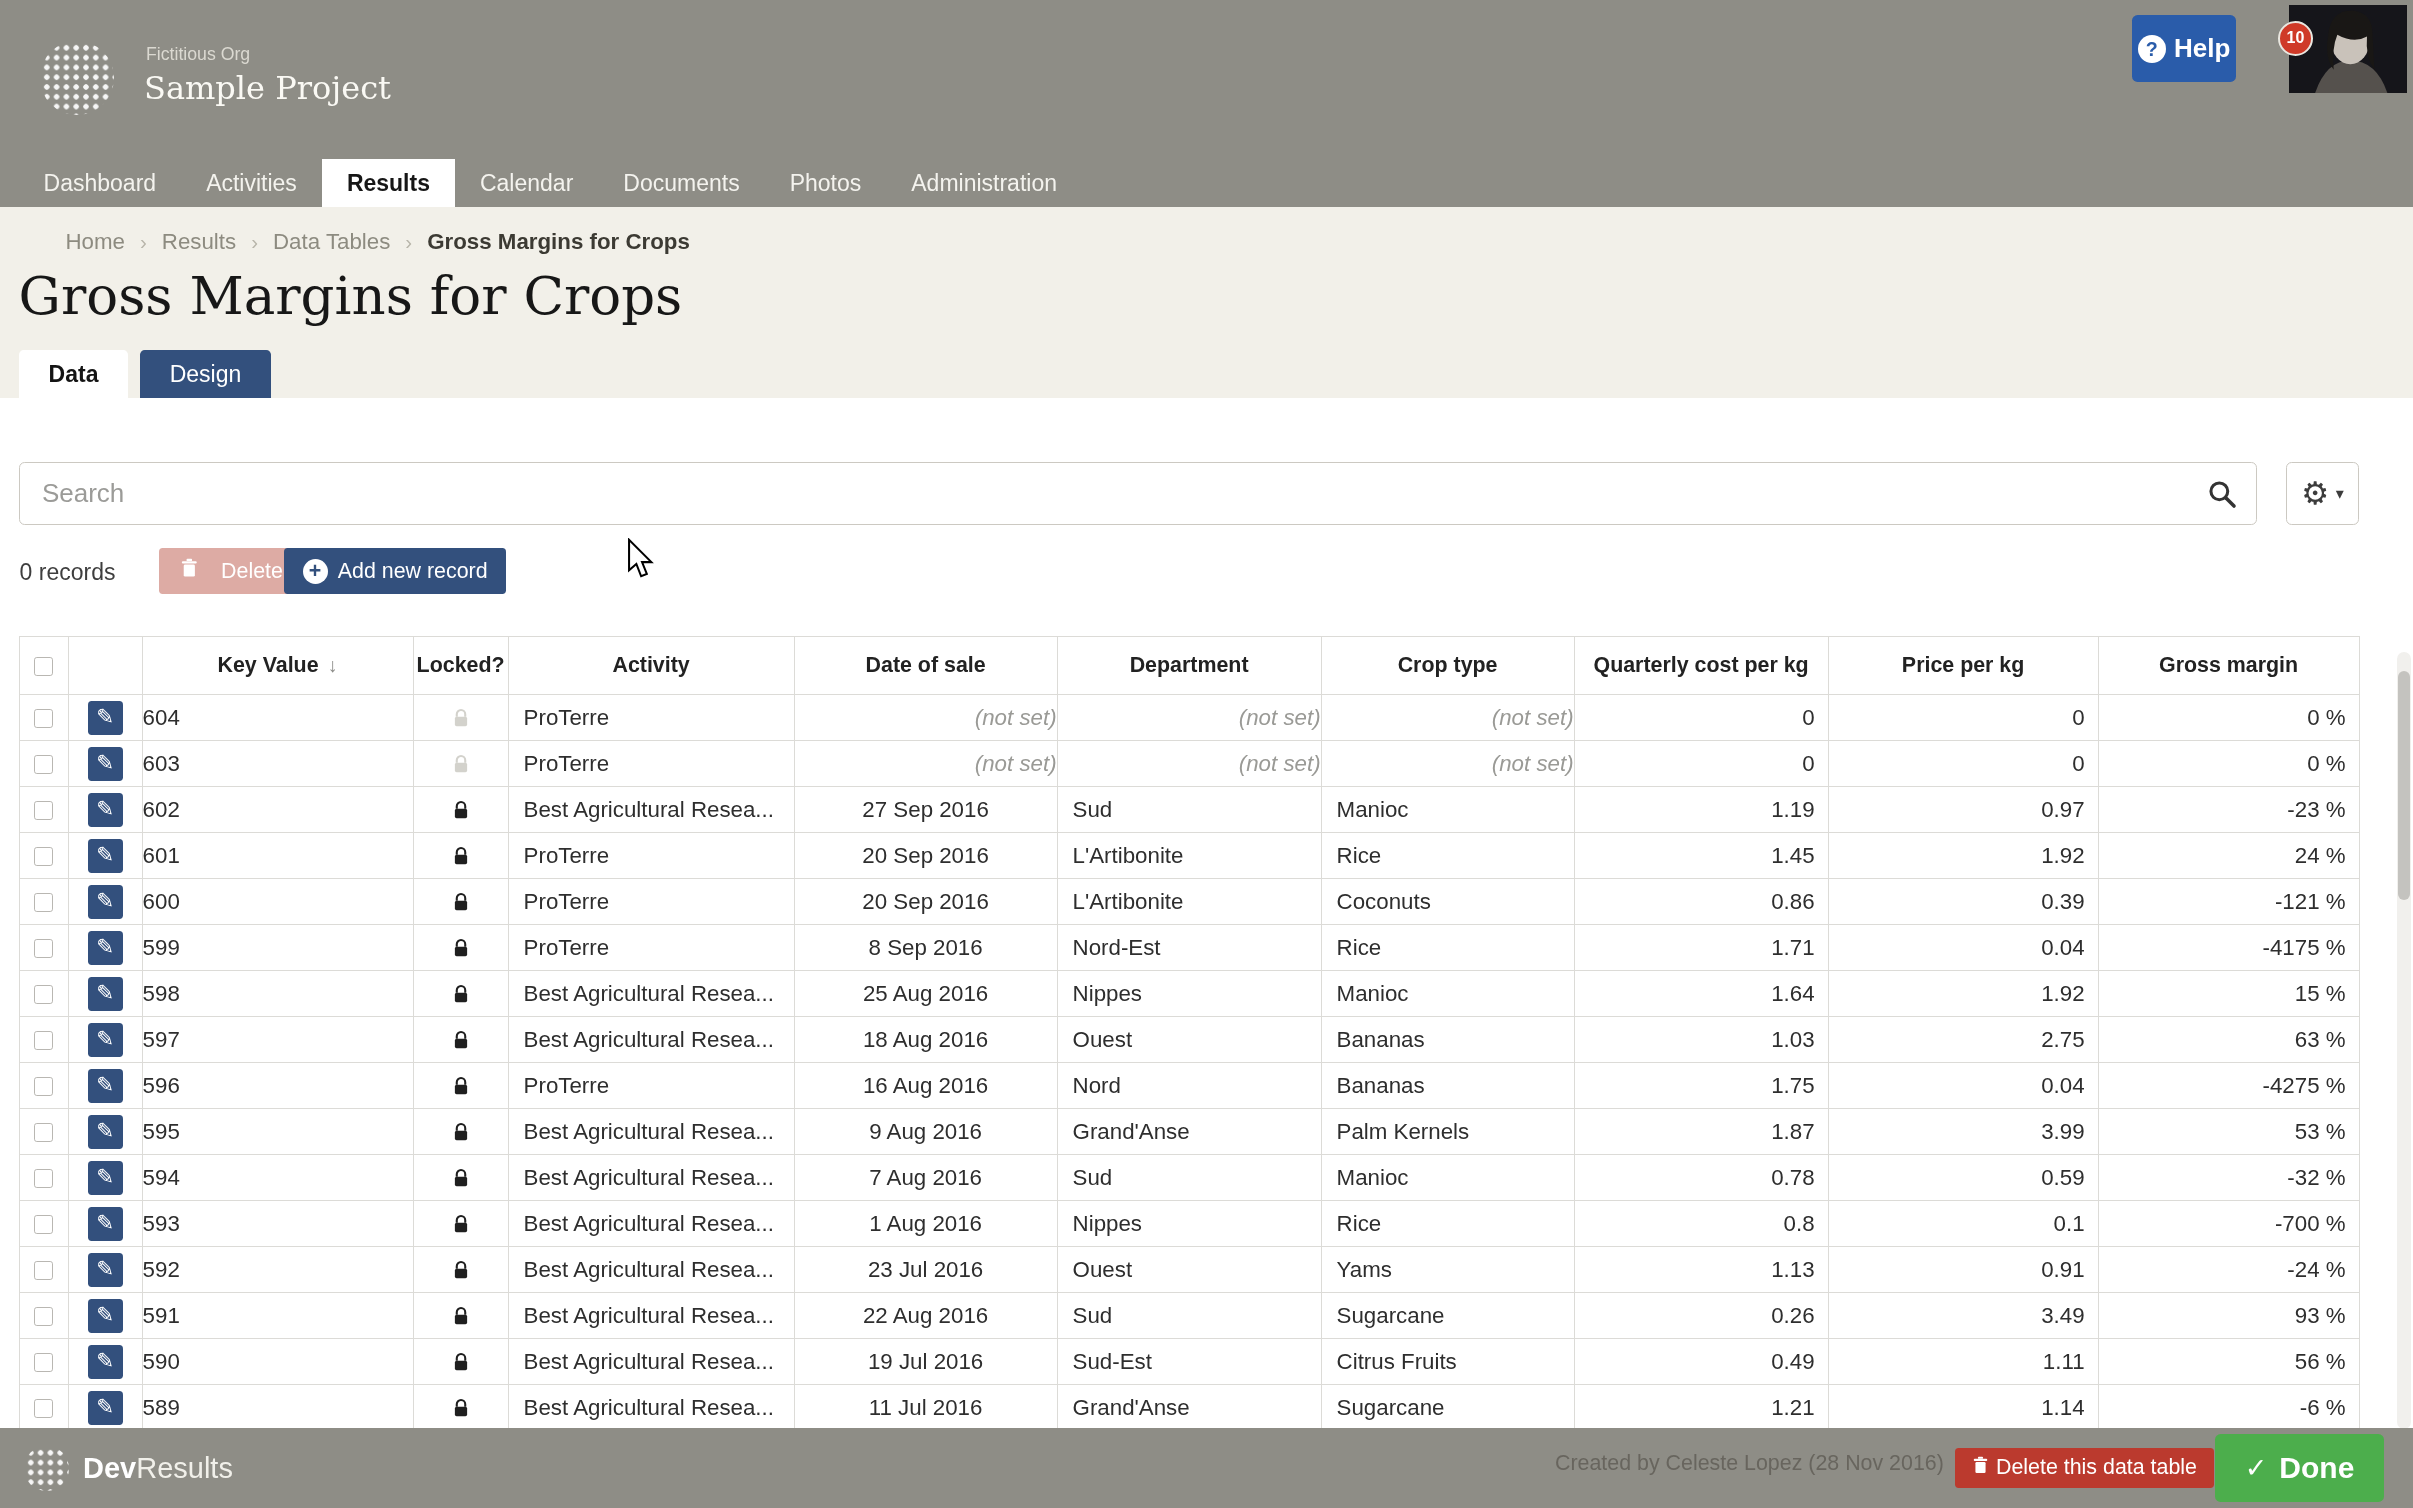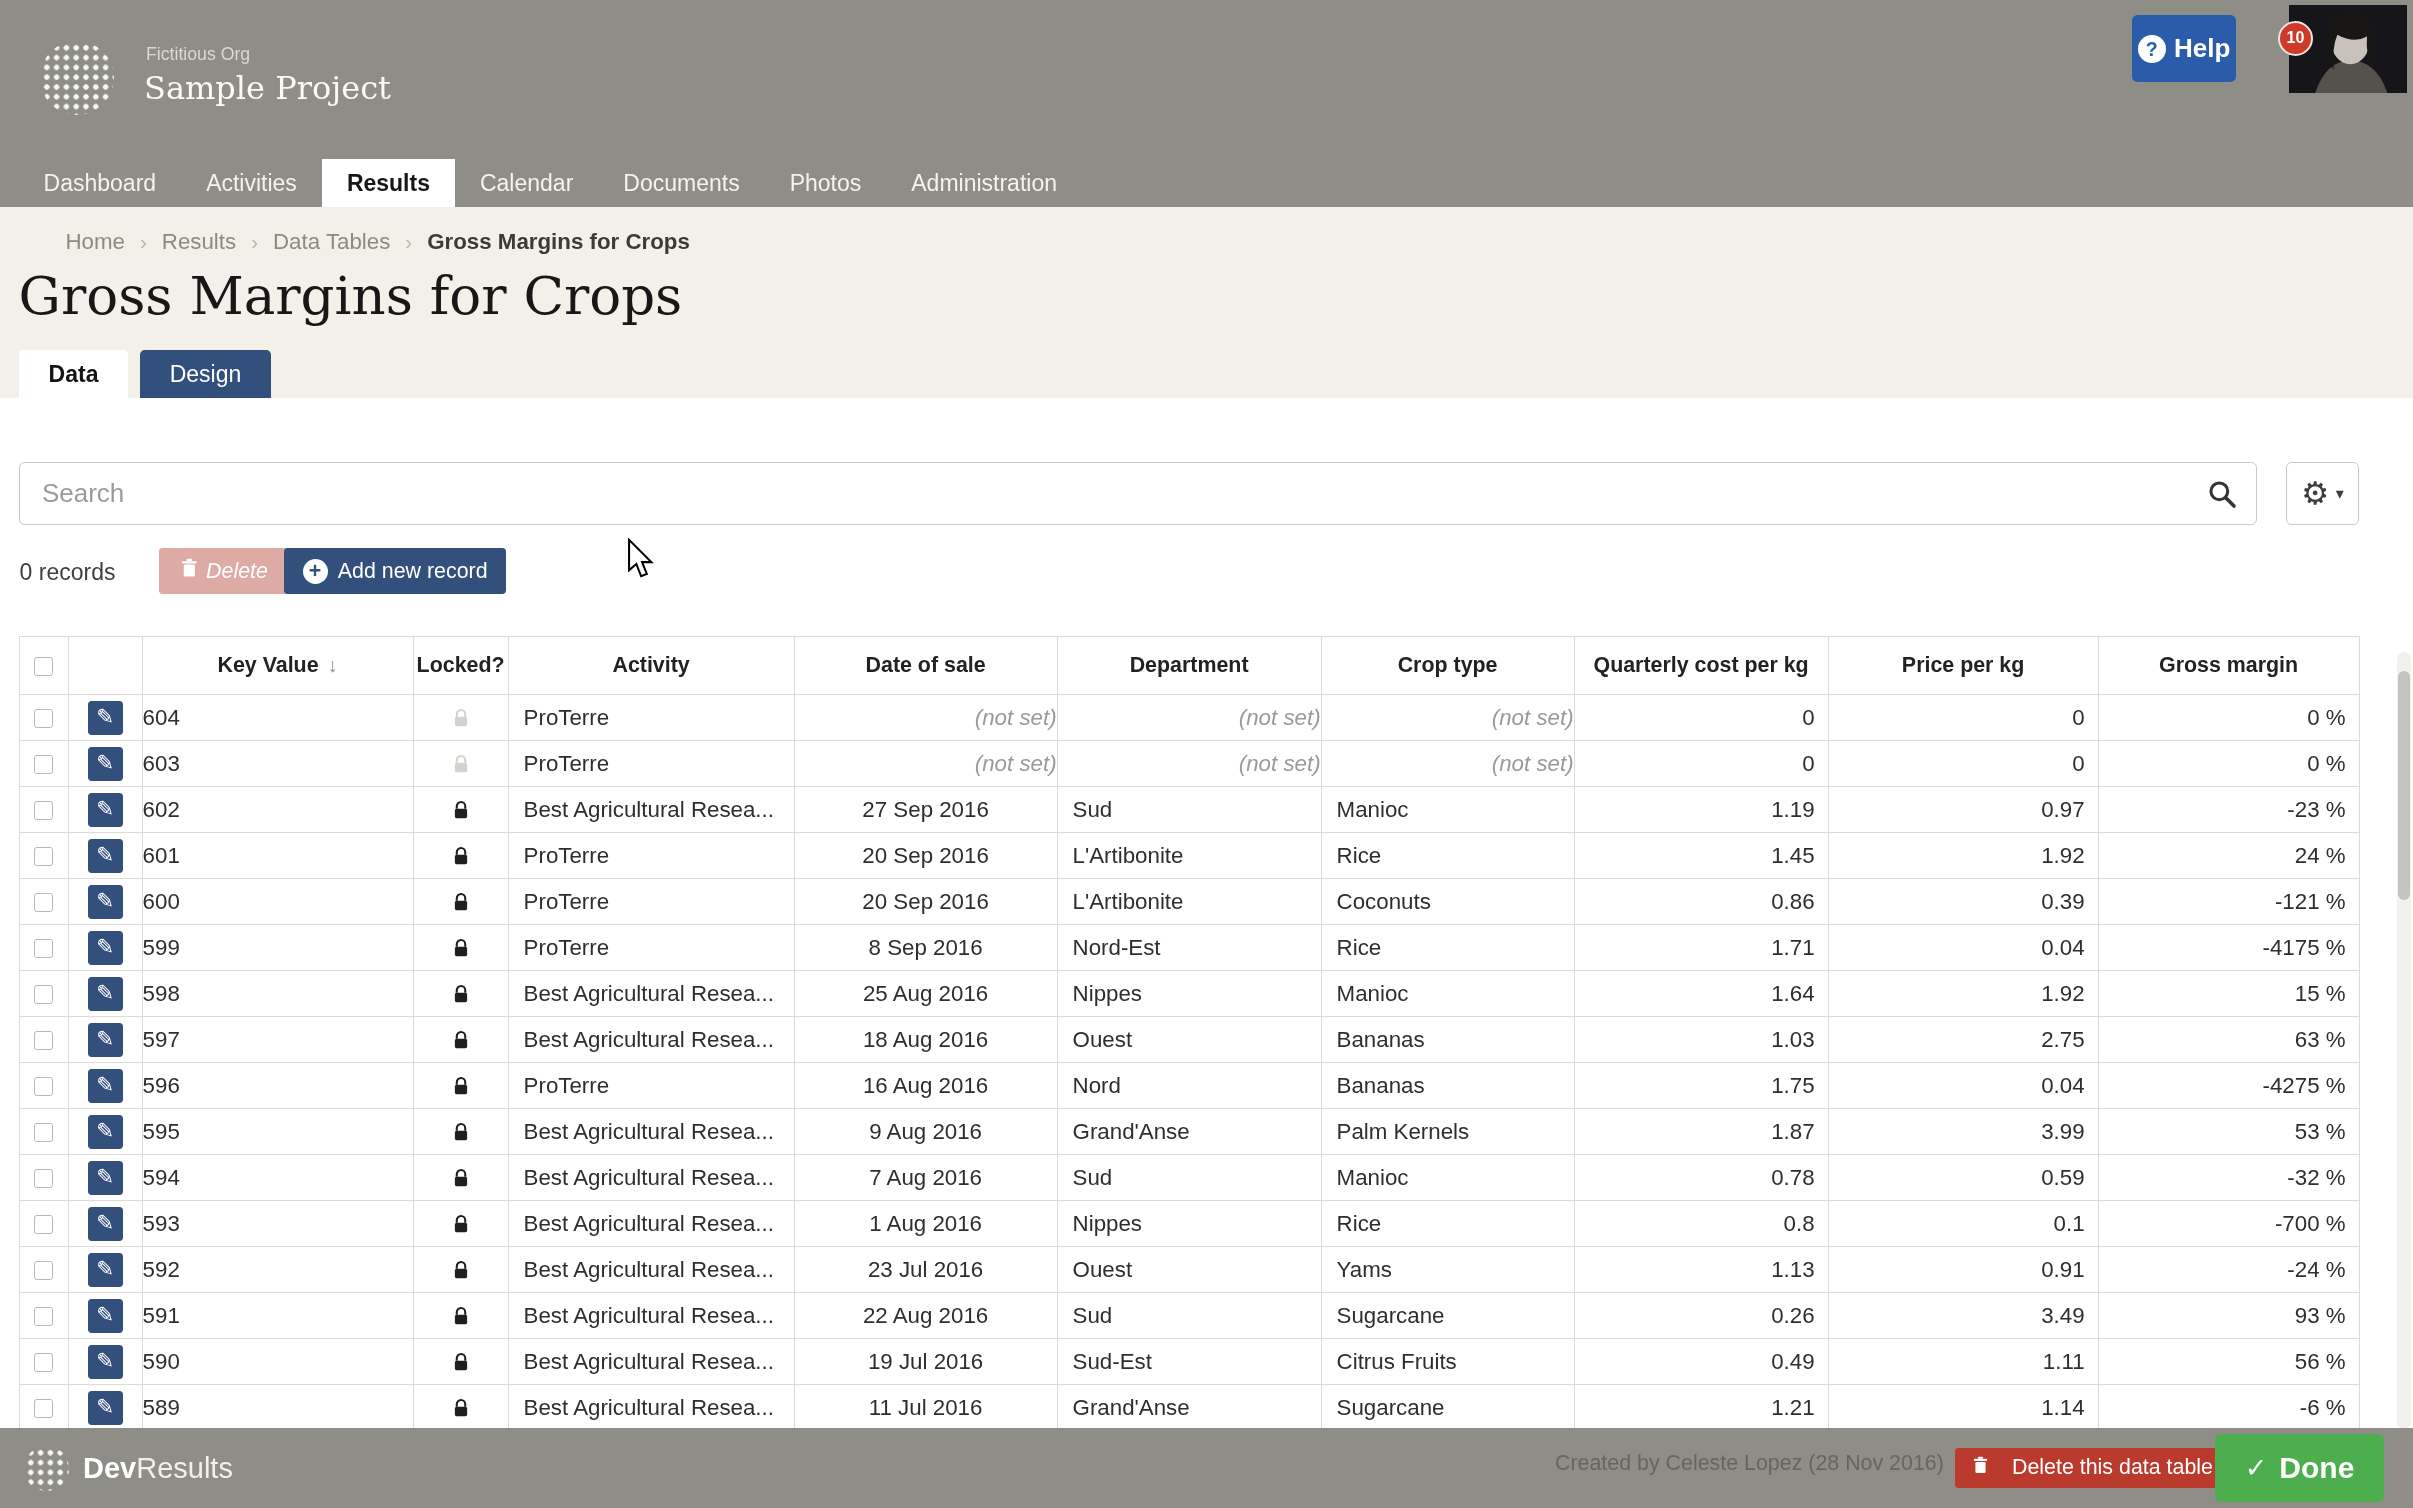--- a/index.html
+++ b/index.html
@@ -39,21 +39,21 @@
   
   #content{position:absolute;top:398px;left:0;right:0;height:1031px;background:#fff;overflow:hidden;}
   #search-box{position:absolute;left:18.6px;top:64px;width:2238px;height:63px;}
   #search-input{width:100%;height:100%;border:0.9px solid #ccc9c2;border-radius:5.6px;font-size:26px;padding:0 69px 0 22.3px;color:#333;outline:none;background:#fff;}
   #search-input::placeholder{color:#9b9b98;}
   #search-box .search-icon{position:absolute;right:18.6px;top:16px;cursor:pointer;}
   #gear-button{position:absolute;left:2286px;top:64px;width:73px;height:63px;background:#fff;border:0.9px solid #ccc9c2;border-radius:5.6px;display:flex;align-items:center;justify-content:center;gap:6.5px;cursor:pointer;}
   .gear-glyph{font-size:31px;color:#3c3c3c;line-height:1;}
   .caret{font-size:16px;color:#3c3c3c;}
   #records-label{position:absolute;left:19.6px;top:161px;font-size:23px;color:#3e3e3e;}
-  #delete-button{position:absolute;left:159px;top:150px;height:46px;padding:0 20.5px;background:#ddaba4;border:none;border-radius:3.7px;color:#fff;font-size:21.4px;display:flex;align-items:center;gap:8px;cursor:default;font-style:italic;}
+  #delete-button{position:absolute;left:159px;top:150px;height:46px;padding:0 20.5px;background:#ddaba4;border:none;border-radius:3.7px;color:#fff;font-size:21.4px;display:flex;align-items:center;gap:23px;cursor:default;}
   #add-record-button{position:absolute;left:284px;top:150px;height:46px;padding:0 18.6px;background:#33507d;border:none;border-radius:3.7px;color:#fff;font-size:21.4px;display:flex;align-items:center;gap:10.2px;cursor:pointer;}
   .plus-circle{width:25px;height:25px;border-radius:50%;background:#fff;color:#33507d;font-size:21.4px;font-weight:700;line-height:25px;text-align:center;flex:0 0 auto;}
 
   
   #data-table{position:absolute;left:18.6px;top:238px;width:2340px;border-collapse:collapse;table-layout:fixed;background:#fff;font-size:22.3px;color:#2e2e2e;border:0.9px solid #c7c6c1;}
   #data-table th,#data-table td{border:0.9px solid #dcdbd7;overflow:hidden;white-space:nowrap;}
   #data-table thead th{height:58px;font-weight:700;text-align:center;font-size:21.4px;color:#222;background:#fff;cursor:pointer;}
   #data-table tbody td{height:46px;}
   .c-check{text-align:center;}
   .checkbox{display:inline-block;width:19.6px;height:19.6px;border:1.9px solid #b9b7b2;border-radius:2.8px;background:#fff;vertical-align:middle;cursor:pointer;}
@@ -75,21 +75,21 @@
   #scroll-thumb{position:absolute;left:0.9px;top:18.6px;width:12px;height:229px;background:#c4c3bf;border-radius:6.5px;cursor:grab;}
 
   
   #footer{position:absolute;top:1428px;left:0;right:0;height:80px;background:#8e8d86;}
   #footer-brand{position:absolute;left:24px;top:17.7px;display:flex;align-items:center;gap:14px;}
   .globe.small{width:45px;height:45px;}
   #brand-text{font-size:29px;color:#fff;}
   #brand-text .bold{font-weight:700;}
   #brand-text .light{font-weight:400;color:#f1f0ea;}
   #created-by{position:absolute;left:1555px;top:23px;font-size:21.4px;color:rgba(72,70,62,.55);}
-  #delete-table-button{position:absolute;left:1955px;top:19.6px;height:40px;padding:0 17px;background:#bb3a2e;border:none;border-radius:3.7px;color:#fff;font-size:21.4px;display:flex;align-items:center;gap:23px;cursor:pointer;}
+  #delete-table-button{position:absolute;left:1955px;top:19.6px;height:40px;padding:0 17px;background:#bb3a2e;border:none;border-radius:3.7px;color:#fff;font-size:21.4px;display:flex;align-items:center;gap:7px;cursor:pointer;}
   #done-button{position:absolute;right:29px;top:5.6px;height:68px;width:169px;background:#4cae4c;border:none;border-radius:5.6px;color:#fff;font-size:30px;font-weight:700;display:flex;align-items:center;justify-content:center;gap:12px;cursor:pointer;}
   .check-glyph{font-size:27px;}
 
   
   #cursor{position:absolute;left:626px;top:538px;z-index:50;pointer-events:none;}
 </style>
 </head>
 <body>
 
 <div id="topbar">

